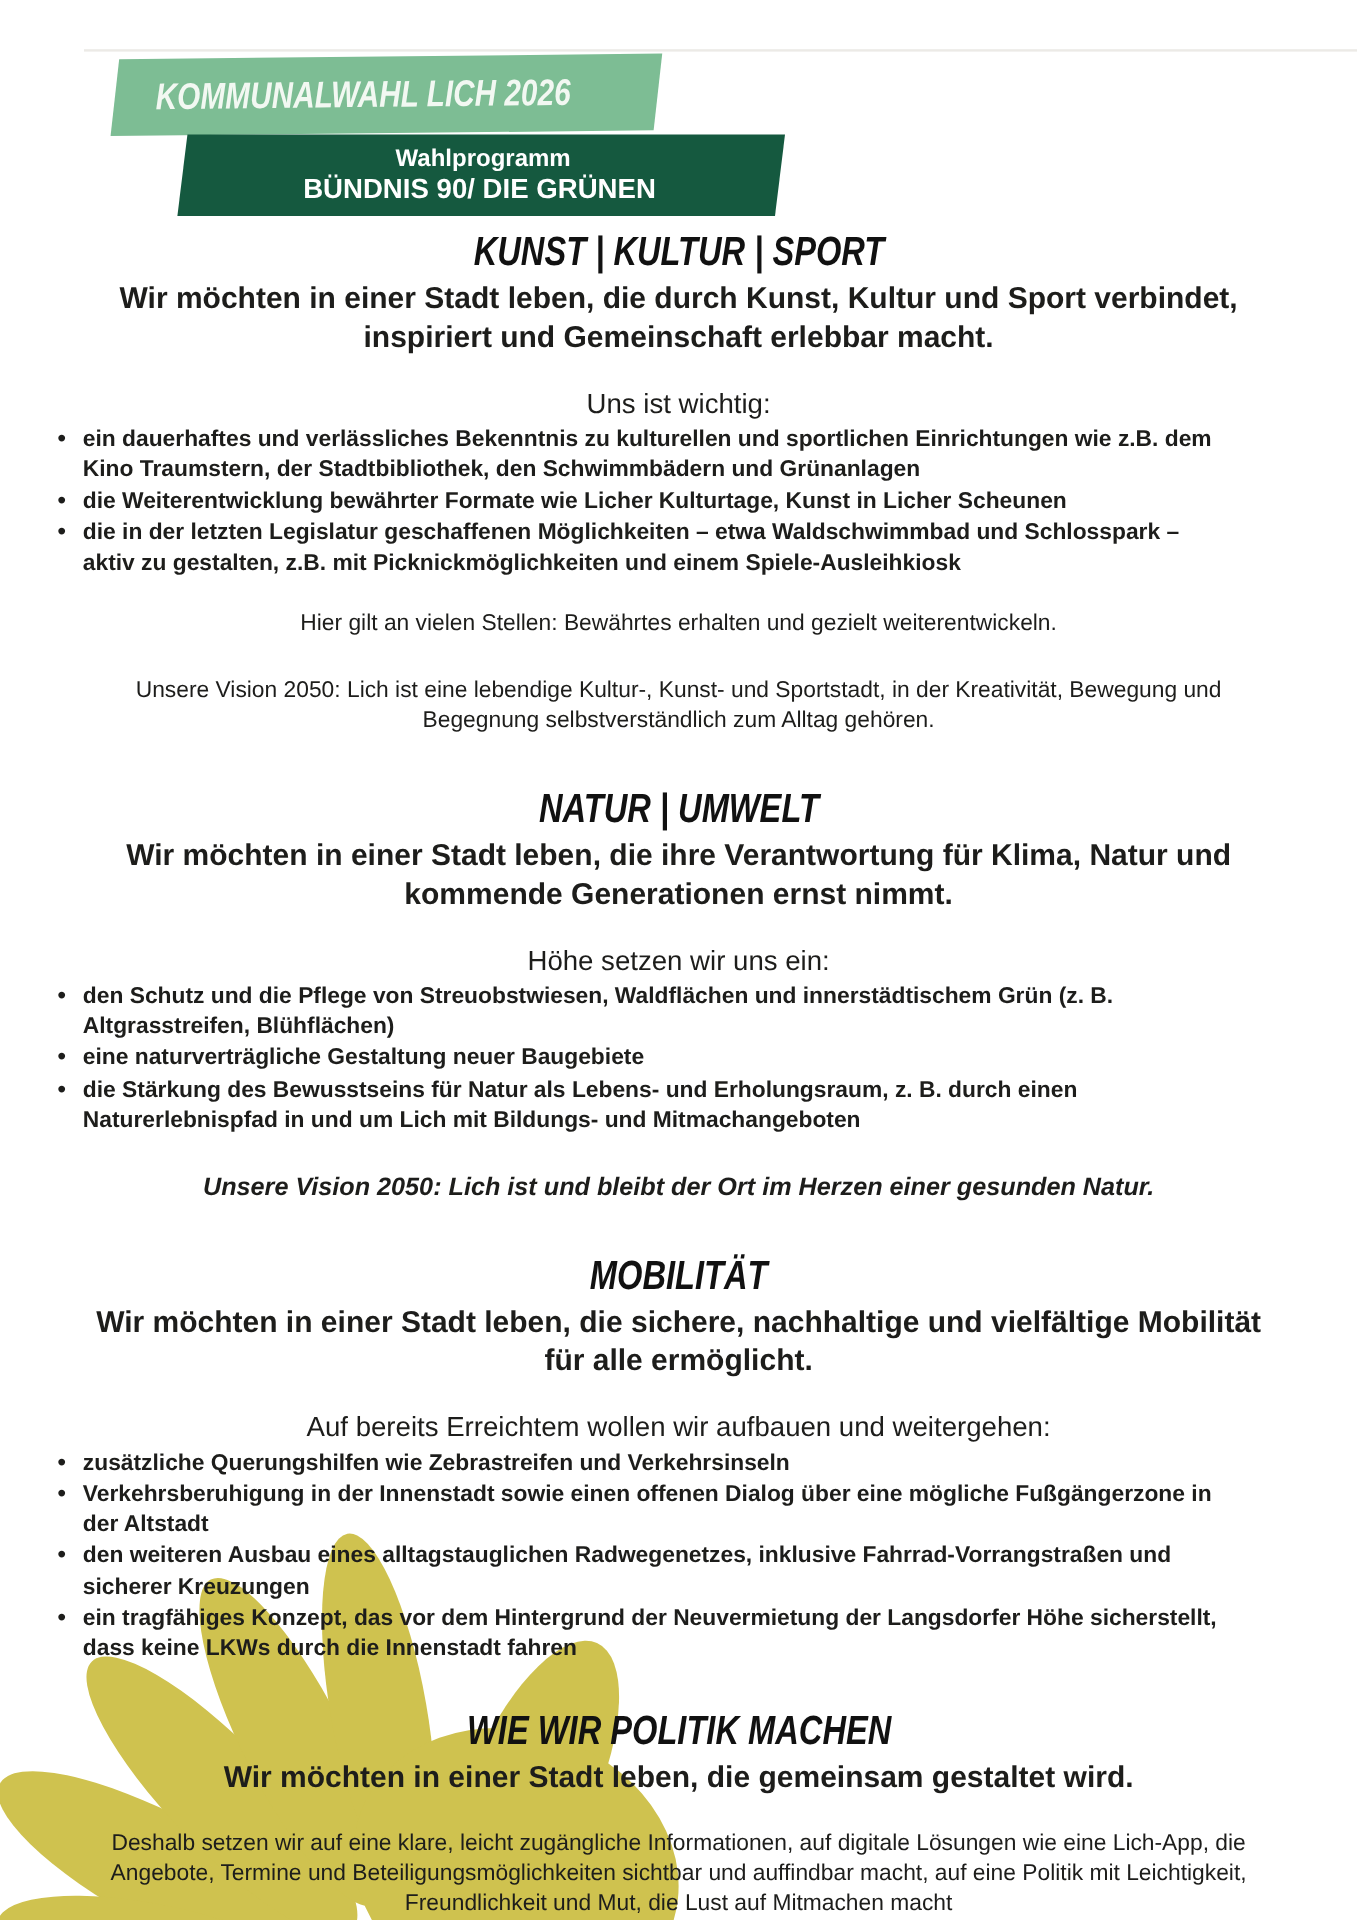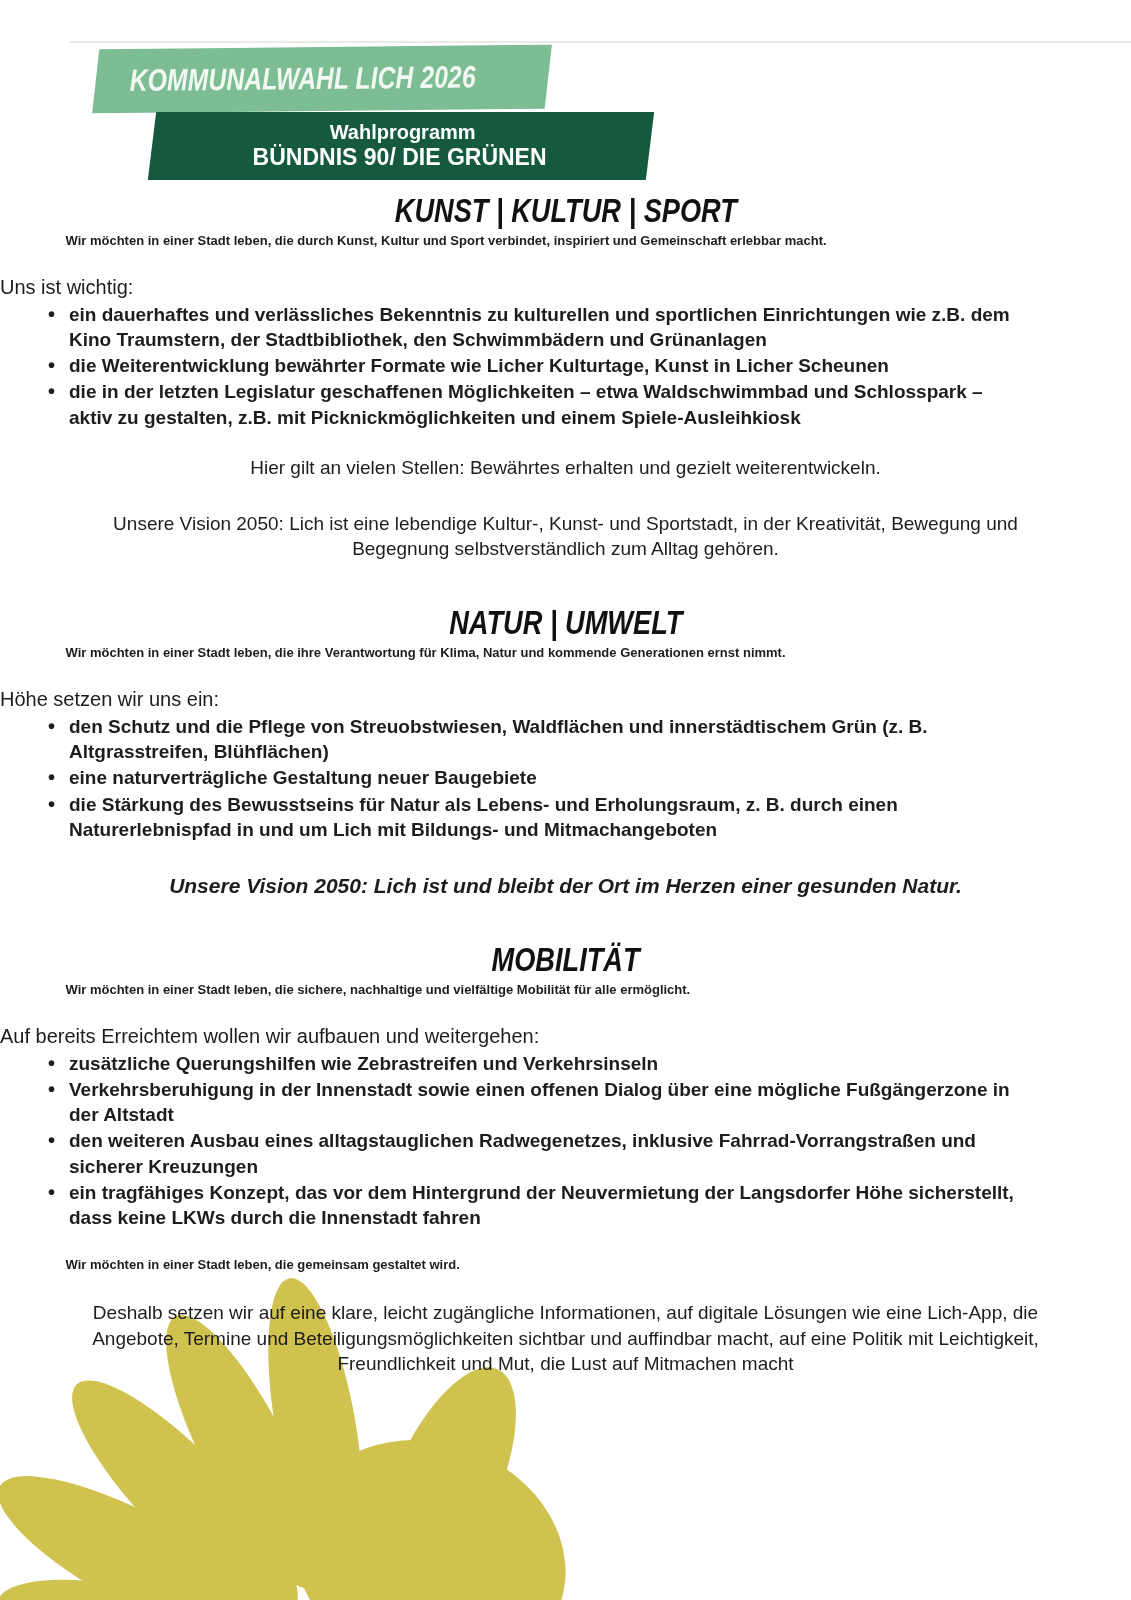--- a/index.html
+++ b/index.html
@@ -41,24 +41,24 @@
   
   .flower{position:absolute;left:0;top:1258px;width:600px;height:342px;z-index:0;}
   
   .content{position:relative;z-index:1;padding-top:193px;}
   h2{
     margin:0;text-align:center;
     font-size:34px;font-style:italic;font-weight:bold;
     color:#111;line-height:1.05;
   }
   .intro{
-    margin:4px auto 0;max-width:1000px;text-align:left;
-    font-weight:bold;font-size:13px;line-height:1.3;
+    margin:4px auto 0;max-width:1000px;text-align:center;
+    font-weight:bold;font-size:25px;line-height:1.3;
   }
-  .leadin{margin:24px auto 0;font-size:20px;line-height:1.3;}
+  .leadin{margin:24px auto 0;text-align:center;font-size:23px;line-height:1.3;}
   ul.bullets{
     list-style:none;margin:2px 0 0 42px;padding:0;max-width:978px;
     font-size:19px;line-height:1.33;
   }
   ul.bullets li{position:relative;padding-left:27px;margin:0 0 1px 0;font-weight:bold;}
   ul.bullets li::before{
     content:"•";position:absolute;left:6px;top:-1px;font-size:20px;
   }
   .closing{margin:26px auto 0;text-align:center;font-size:19px;line-height:1.3;max-width:1000px;}
   .vision{margin:30px auto 0;text-align:center;font-size:19px;line-height:1.33;max-width:990px;}
@@ -127,17 +127,18 @@
     <div class="leadin">Auf bereits Erreichtem wollen wir aufbauen und weitergehen:</div>
     <ul class="bullets">
       <li>zusätzliche Querungshilfen wie Zebrastreifen und Verkehrsinseln</li>
       <li>Verkehrsberuhigung in der Innenstadt sowie einen offenen Dialog über eine mögliche Fußgängerzone in der Altstadt</li>
       <li>den weiteren Ausbau eines alltagstauglichen Radwegenetzes, inklusive Fahrrad-Vorrangstraßen und sicherer Kreuzungen</li>
       <li>ein tragfähiges Konzept, das vor dem Hintergrund der Neuvermietung der Langsdorfer Höhe sicherstellt, dass keine LKWs durch die Innenstadt fahren</li>
     </ul>
 
     <div class="gap-lg"></div>
 
+    <h2 style="margin-top:16px"><span class="cond">WIE WIR POLITIK MACHEN</span></h2>
     <div class="intro">Wir möchten in einer Stadt leben, die gemeinsam gestaltet wird.</div>
     <div class="paragraph">Deshalb setzen wir auf eine klare, leicht zugängliche Informationen, auf digitale Lösungen wie eine Lich-App, die Angebote, Termine und Beteiligungsmöglichkeiten sichtbar und auffindbar macht, auf eine Politik mit Leichtigkeit, Freundlichkeit und Mut, die Lust auf Mitmachen macht</div>
 
   </div>
 </div>
 
 </body></html>

